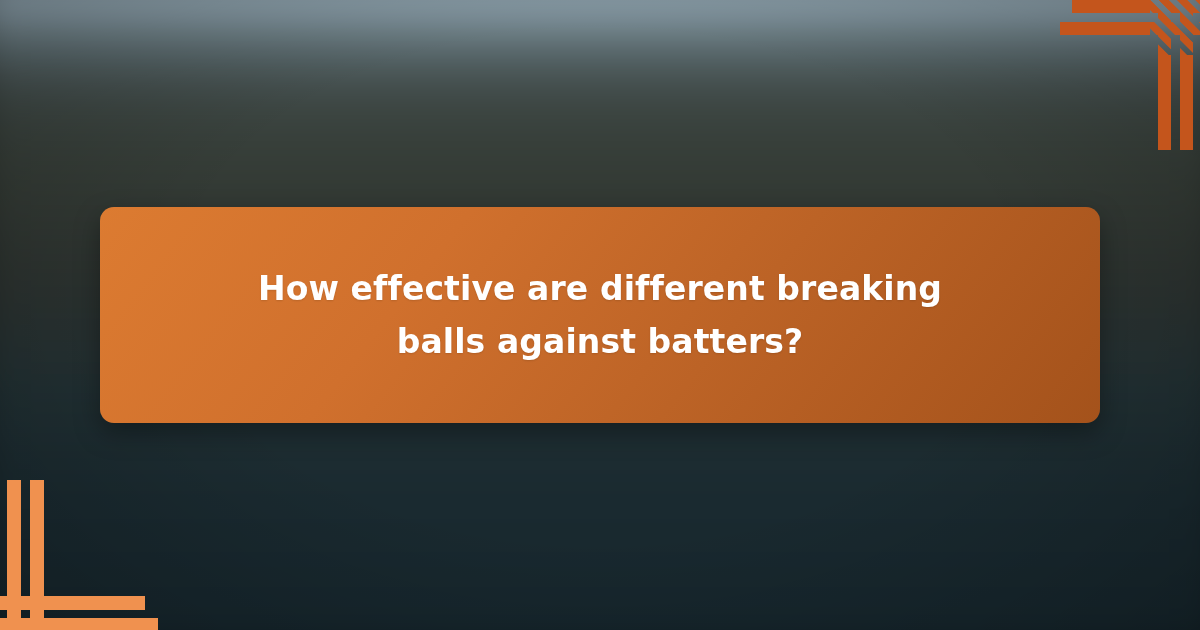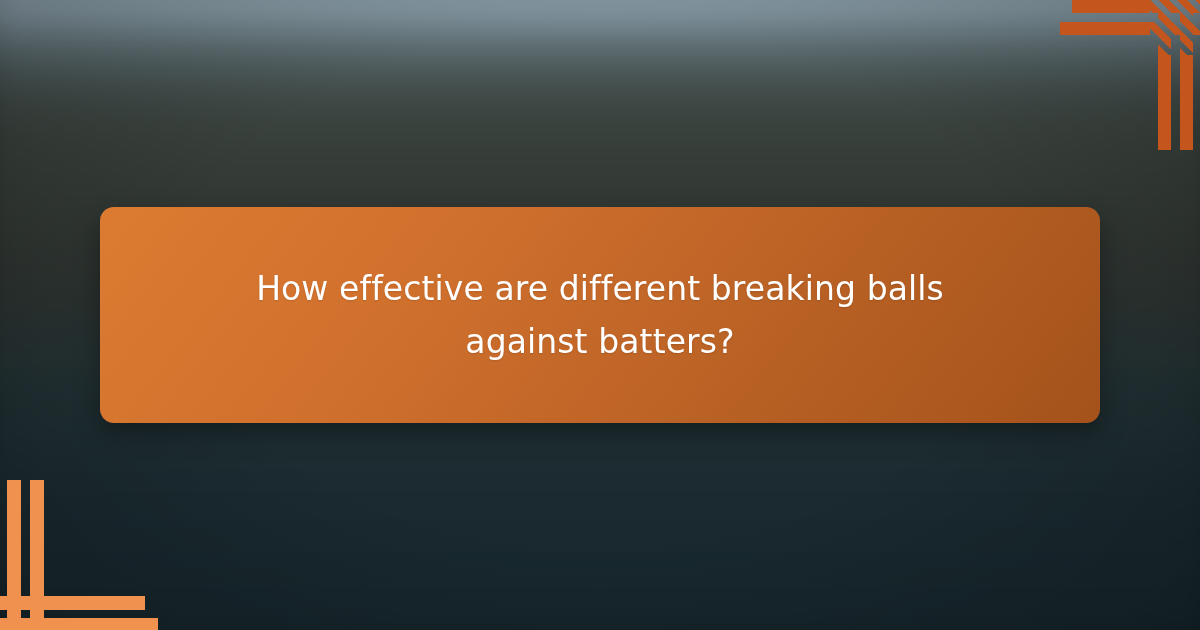--- a/index.html
+++ b/index.html
@@ -83,21 +83,21 @@
     display: flex;
     align-items: center;
     justify-content: center;
   }
   .card-text {
     width: 74%;
     margin: 0;
     text-align: center;
     color: #ffffff;
     font-size: 33px;
-    font-weight: 400;
+    font-weight: 700;
     line-height: 1.62;
     letter-spacing: 0.1px;
     text-shadow: 0 1px 2px rgba(0,0,0,0.12);
   }
 </style>
 </head>
 <body>
 
 <div id="stage">
 

